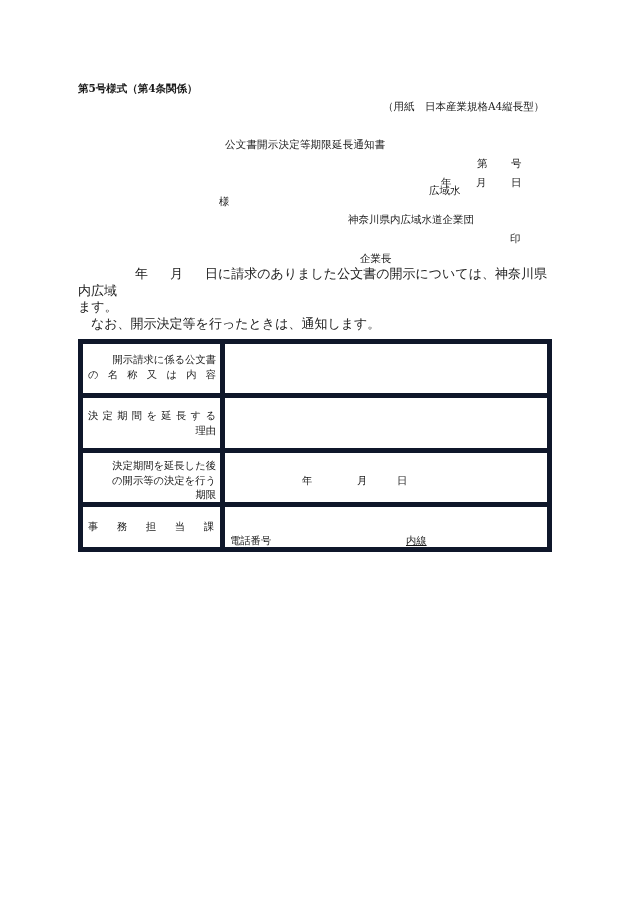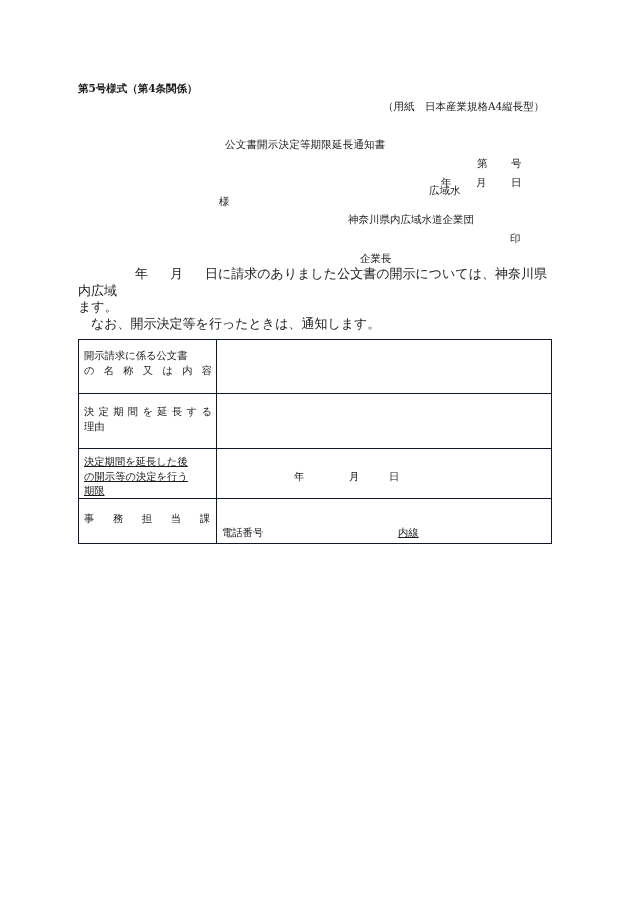--- a/index.html
+++ b/index.html
@@ -7,21 +7,21 @@
     width:630px; height:903px; background:#ffffff; position:relative; overflow:hidden;
     font-family:"DejaVu Serif","Liberation Serif",serif; color:#1a1a1a; font-size:10.5px;
   }
   .abs { position:absolute; white-space:nowrap; line-height:14px; }
   .body-text { position:absolute; left:78px; width:476px; line-height:16.5px; font-size:13px;font-family:Liberation Serif, serif; }
   .body-text p { margin:0; }
   table.form {
     position:absolute; left:78px; top:339px; width:474px; border-collapse:collapse;
     font-size:10.3px;
   }
-  table.form td { border:1px solid #0f172a; vertical-align:top; padding:0; }
+  table.form td { border:5px solid #0f172a; vertical-align:top; padding:0;text-align:right; }
   table.form td.label { width:128px; padding:8px 4px 0 5px; line-height:14.5px; }
   .spread { display:flex; justify-content:space-between; }
   .spread2 { display:flex; justify-content:space-between; padding-right:2px; }
 </style>
 </head>
 <body>
 
 <div class="abs" style="left:78px;top:81px;font-weight:bold;">第5号様式（第4条関係）</div>
 <div class="abs" style="left:383px;top:99px;">（用紙　日本産業規格A4縦長型）</div>
 
@@ -80,21 +80,21 @@
             <span>を</span>
             <span>延</span>
             <span>長</span>
             <span>す</span>
             <span>る</span>
       </div>
       <div>理由</div>
     </td>
     <td></td>
   </tr>
-  <tr style="height:50px;text-decoration:underline;">
+  <tr style="height:50px;">
     <td class="label" style="padding-top:5px;">
       <div>決定期間を延長した後</div>
       <div>の開示等の決定を行う</div>
       <div>期限</div>
     </td>
     <td style="position:relative;">
       <span class="abs" style="left:77px;top:20px;">年</span>
       <span class="abs" style="left:132px;top:20px;">月</span>
       <span class="abs" style="left:172px;top:20px;">日</span>
     </td>

